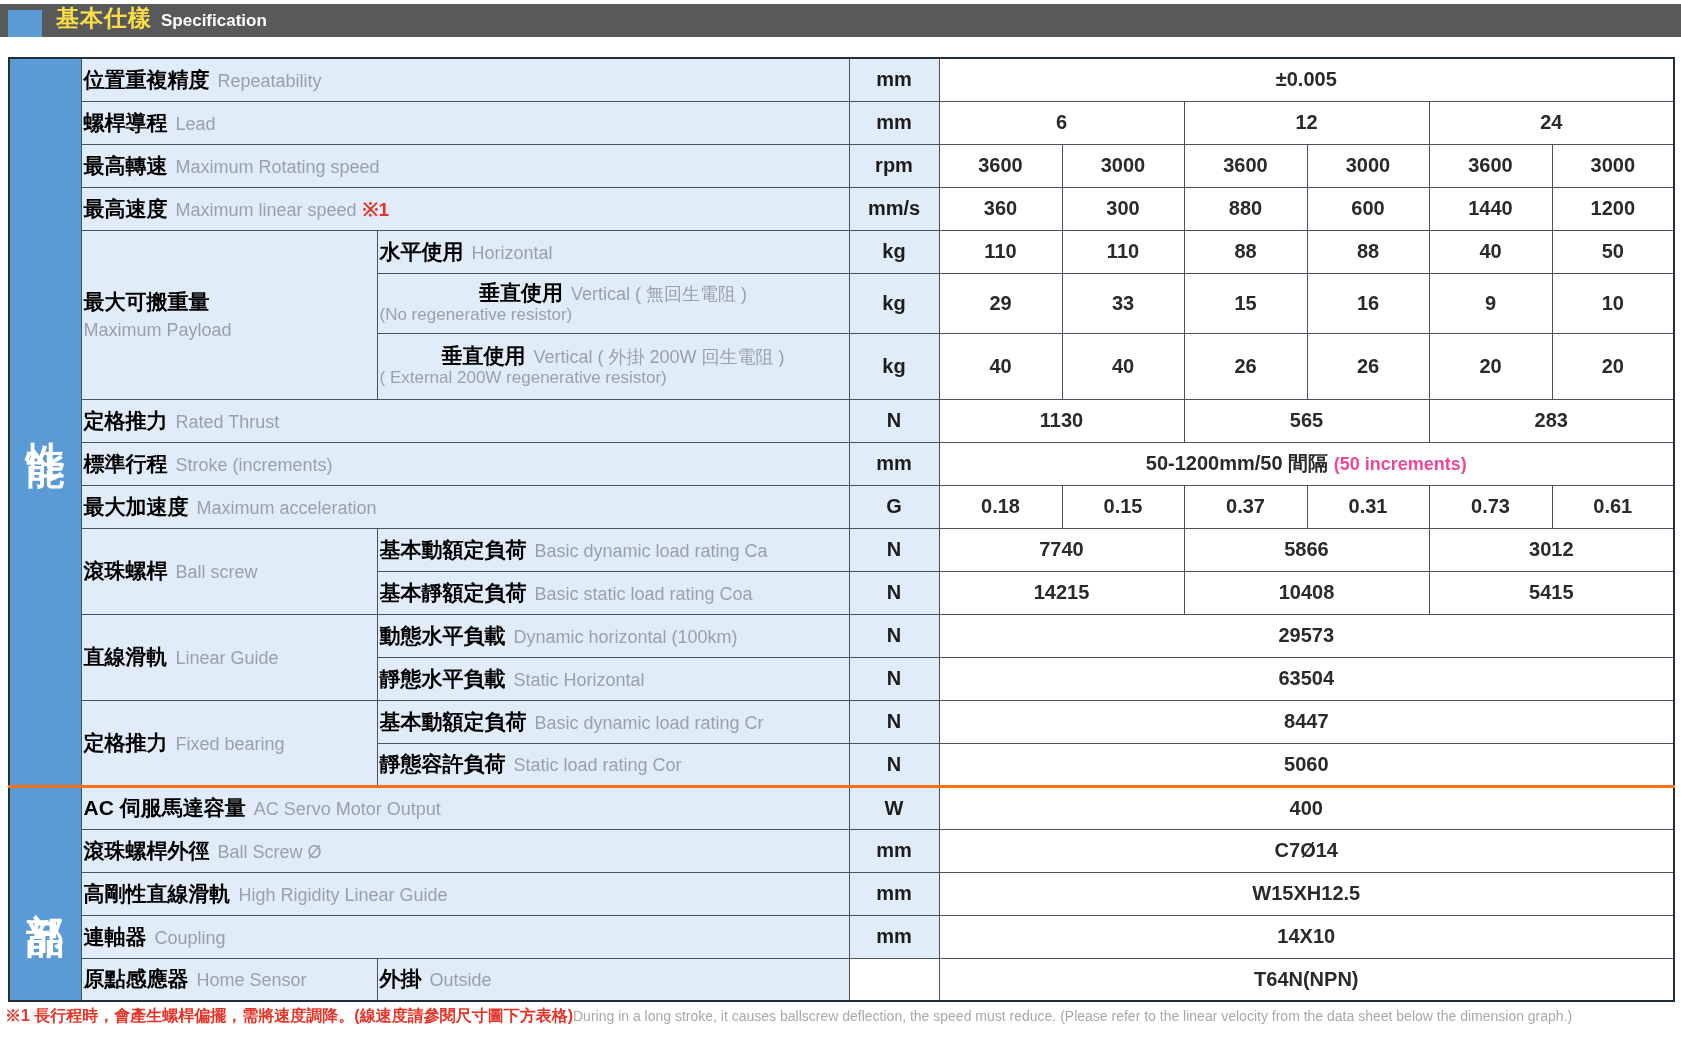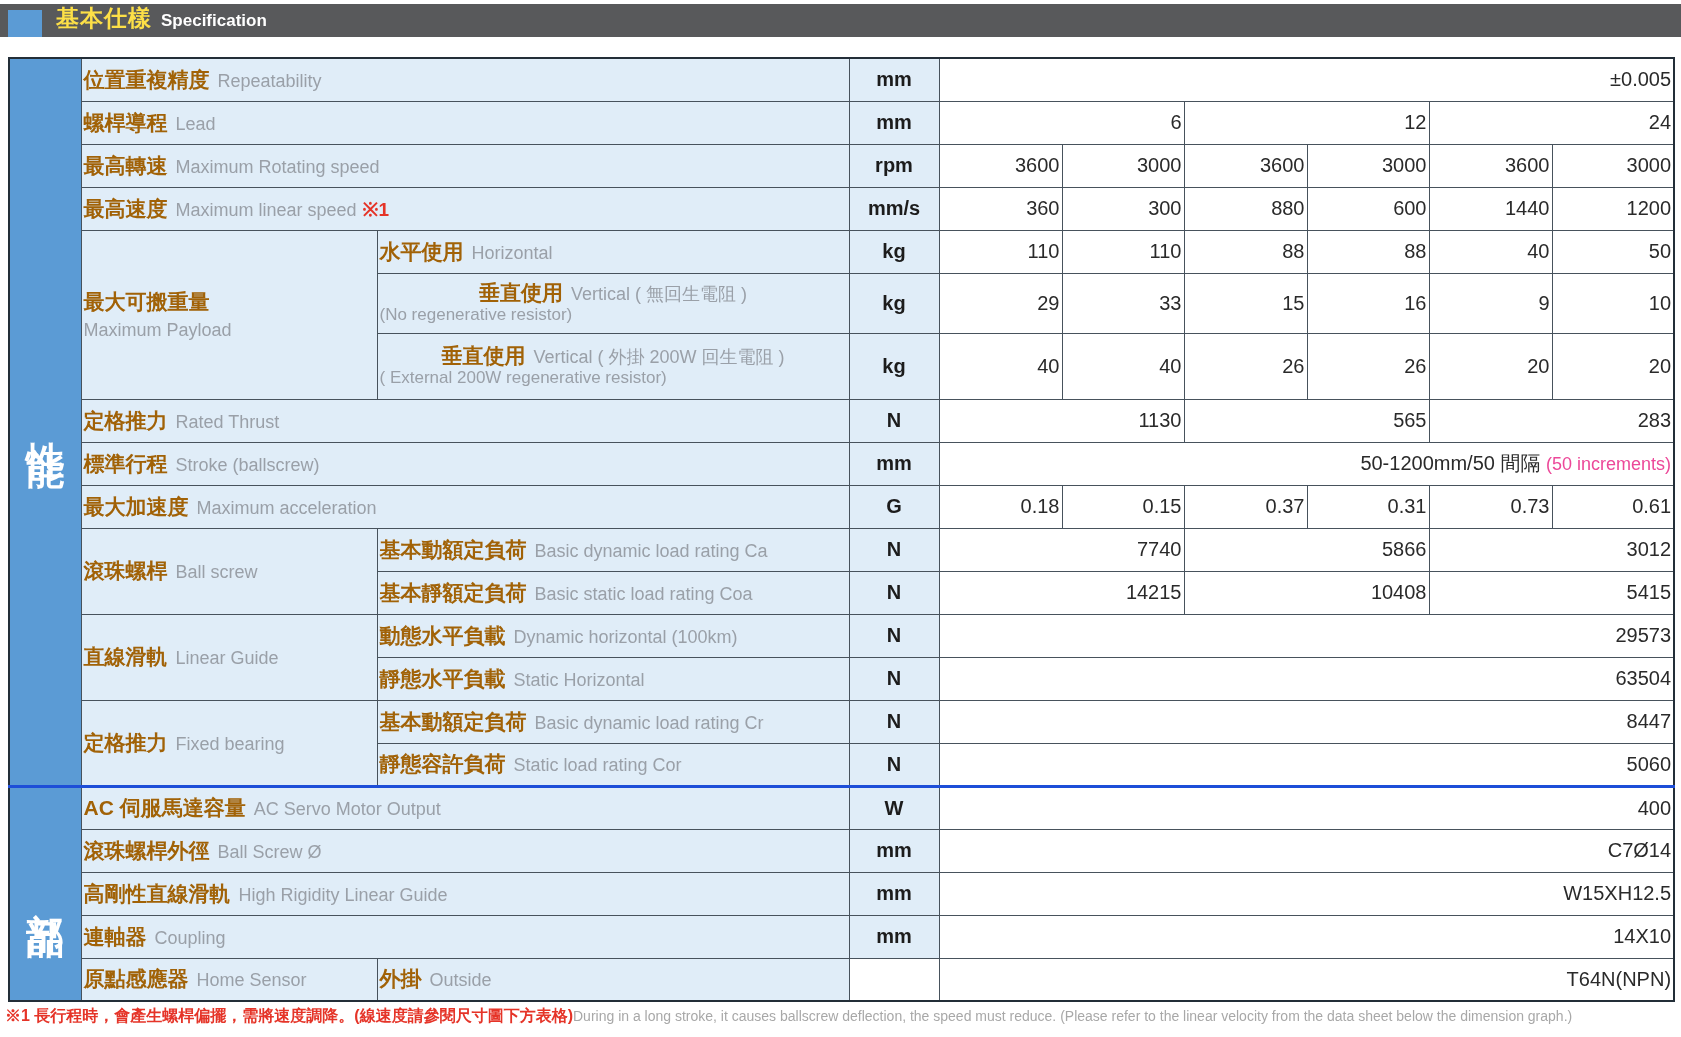--- a/index.html
+++ b/index.html
@@ -19,34 +19,34 @@
   table.spec tr{height:43px;}
   table.spec tr.tall{height:60px;}
   table.spec tr.taller{height:66px;padding-left:40px;}
   table.spec td{border:1px solid #47525c;padding:0 2px;overflow:hidden;}
 
   td.side{background:#5b9bd5;text-align:center;vertical-align:middle;border:1px solid #232e38;}
   .side-txt{writing-mode:vertical-rl;text-orientation:upright;display:inline-block;
             color:#fff;font-weight:bold;font-size:38px;letter-spacing:9px;line-height:1;}
 
   td.lbl{background:#e0edf8;text-align:left;vertical-align:middle;padding-left:16px;}
-  .zh{font-weight:bold;font-size:21px;color:#a16207;}
+  .zh{font-weight:bold;font-size:21px;color:#000000;}
   .en{font-size:18px;color:#9aa0a8;margin-left:8px;}
   .en2{display:block;font-size:17px;color:#9aa0a8;line-height:1.1;margin-top:1px;}
   .line1{line-height:1.15;text-align:center;}
   .en-block{display:block;margin-left:0;margin-top:4px;}
   .note-red{color:#e53428;font-weight:bold;font-size:19px;margin-left:6px;}
 
   td.unit{background:#e0edf8;text-align:center;vertical-align:middle;
           font-weight:bold;font-size:20px;color:#1c1c1c;}
   td.unit-empty{background:#fff;}
-  td.val{background:#fff;text-align:right;vertical-align:middle;font-size:20px;color:#2a2a2a;}
+  td.val{background:#fff;text-align:center;vertical-align:middle;font-size:20px;color:#2a2a2a;font-weight:bold;}
   .val-sub{color:#ec4899;font-size:18px;}
 
-  tr.sec-start td{border-top:3px solid #1d4ed8;}
+  tr.sec-start td{border-top:3px solid #f97316;}
 
   
   .footnote{position:absolute;left:5px;top:1006px;width:1676px;white-space:nowrap;}
   .fn-zh{color:#e53428;font-weight:bold;font-size:16px;margin-top:16px;}
   .fn-en{color:#a8a8a8;font-size:14px;}
 </style>
 </head>
 <body>
 
 <div class="page">
@@ -170,21 +170,21 @@
         <span class="zh">定格推力</span><span class="en">Rated Thrust</span>
       </td>
       <td class="unit">N</td>
       <td class="val" colspan="2">1130</td>
       <td class="val" colspan="2">565</td>
       <td class="val" colspan="2">283</td>
     </tr>
 
     <tr>
       <td class="lbl" colspan="2">
-        <span class="zh">標準行程</span><span class="en">Stroke (ballscrew)</span>
+        <span class="zh">標準行程</span><span class="en">Stroke (increments)</span>
       </td>
       <td class="unit">mm</td>
       <td class="val" colspan="6">
         <span>50-1200mm/50 間隔</span>
         <span class="val-sub">(50 increments)</span>
       </td>
     </tr>
 
     <tr>
       <td class="lbl" colspan="2">

